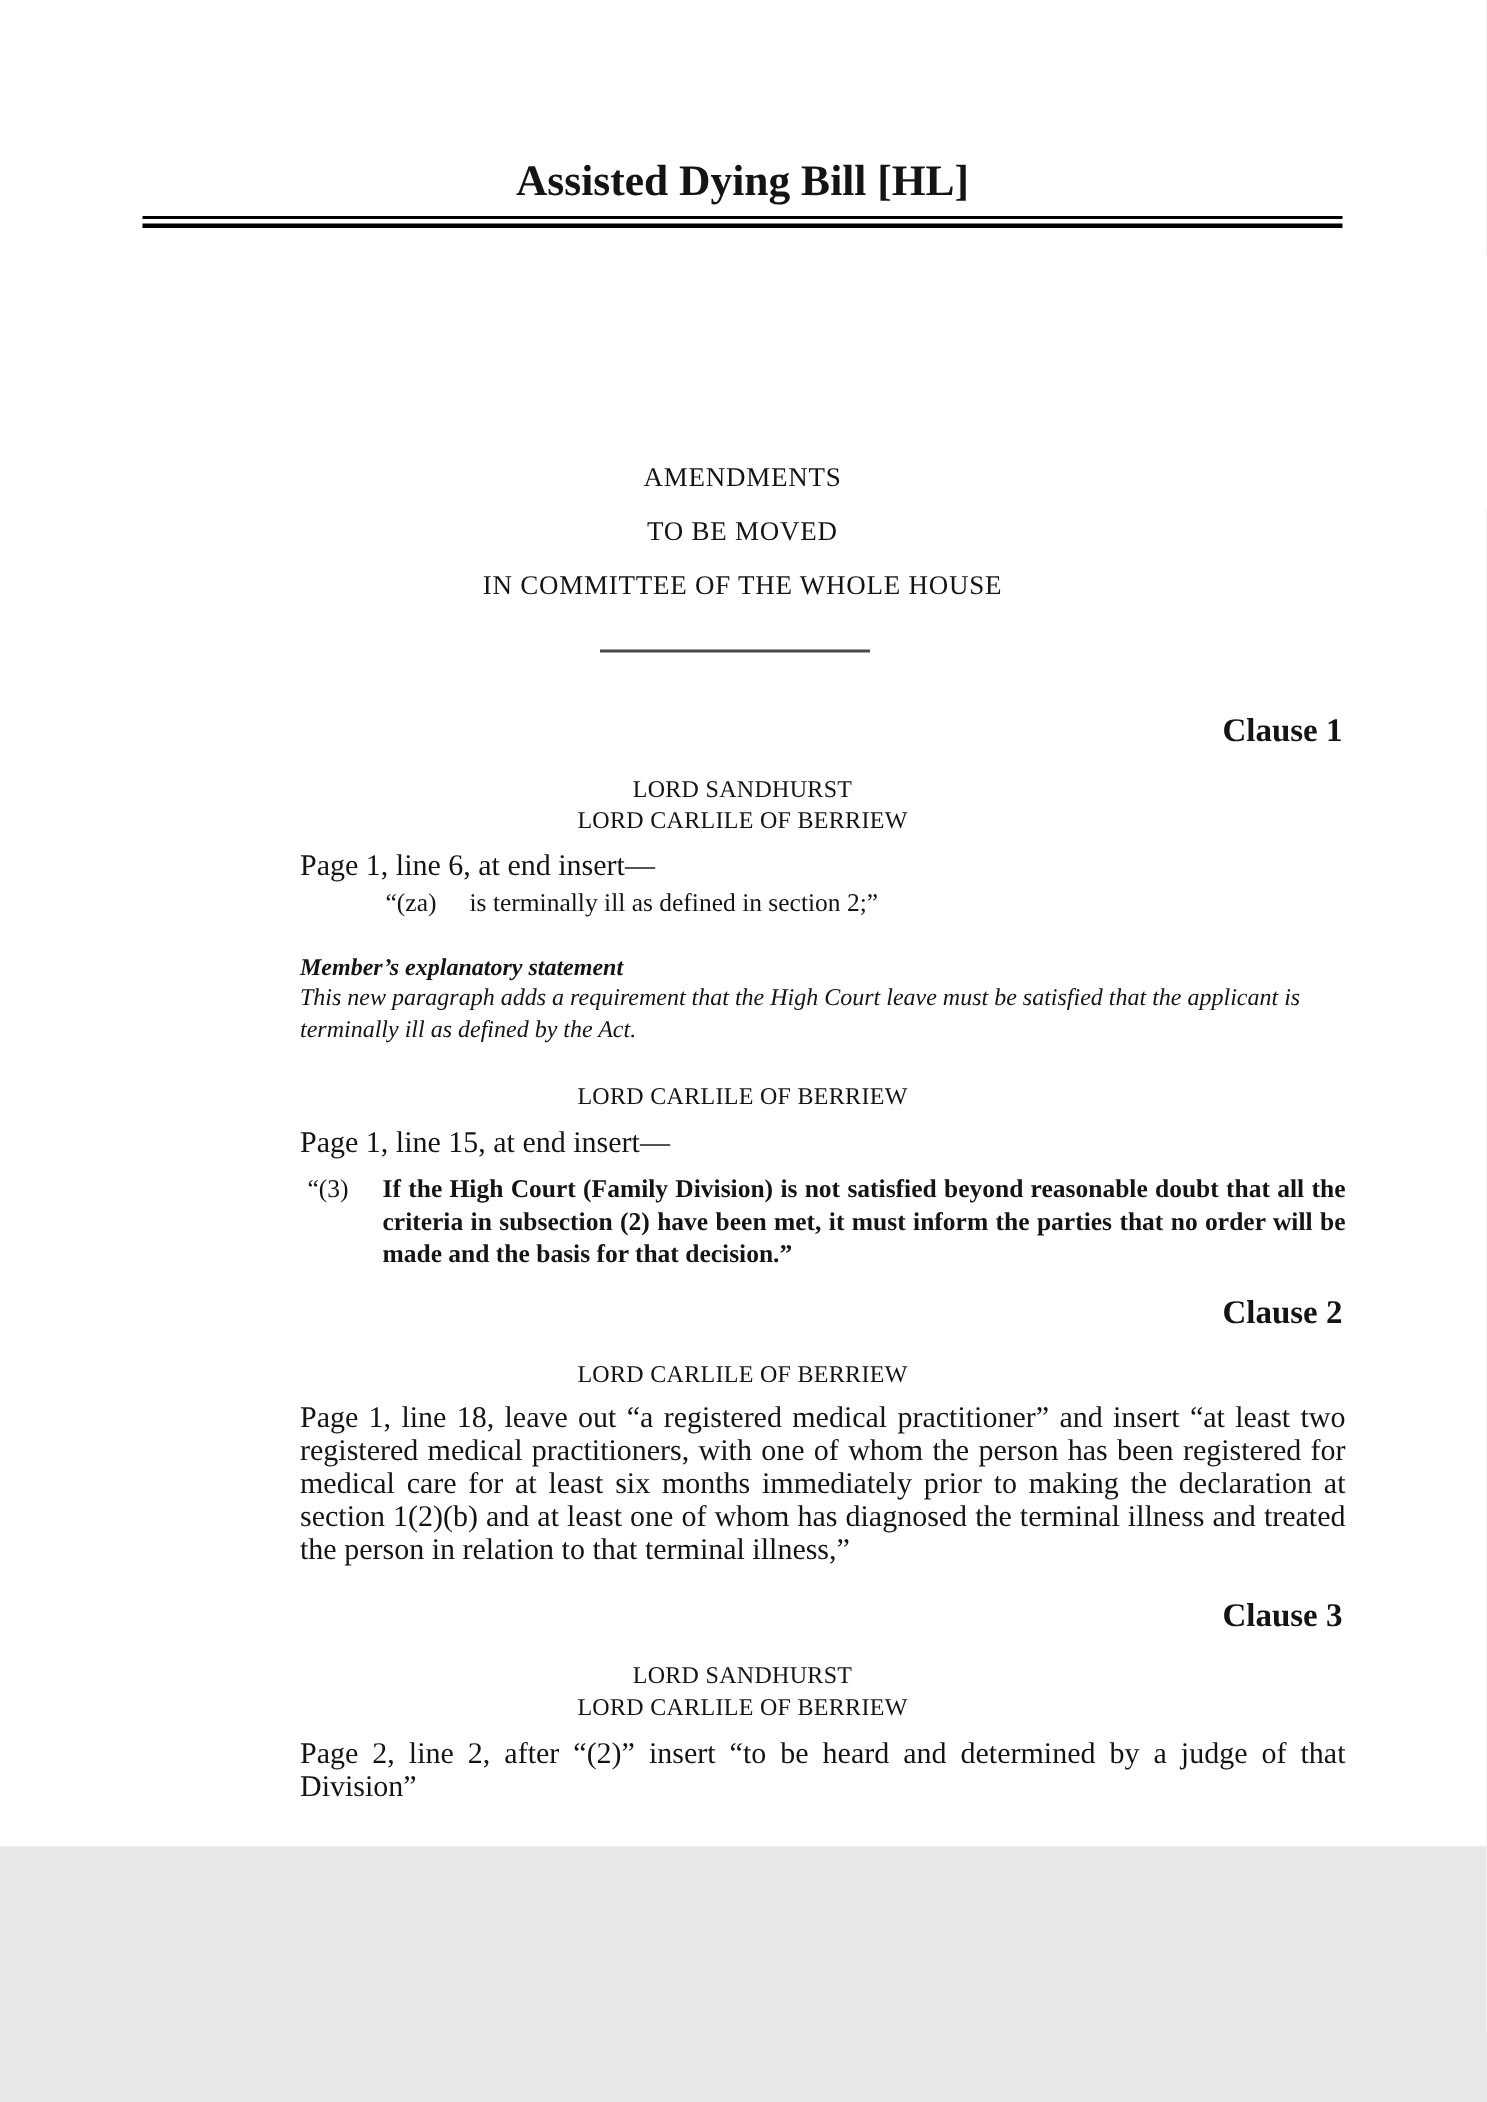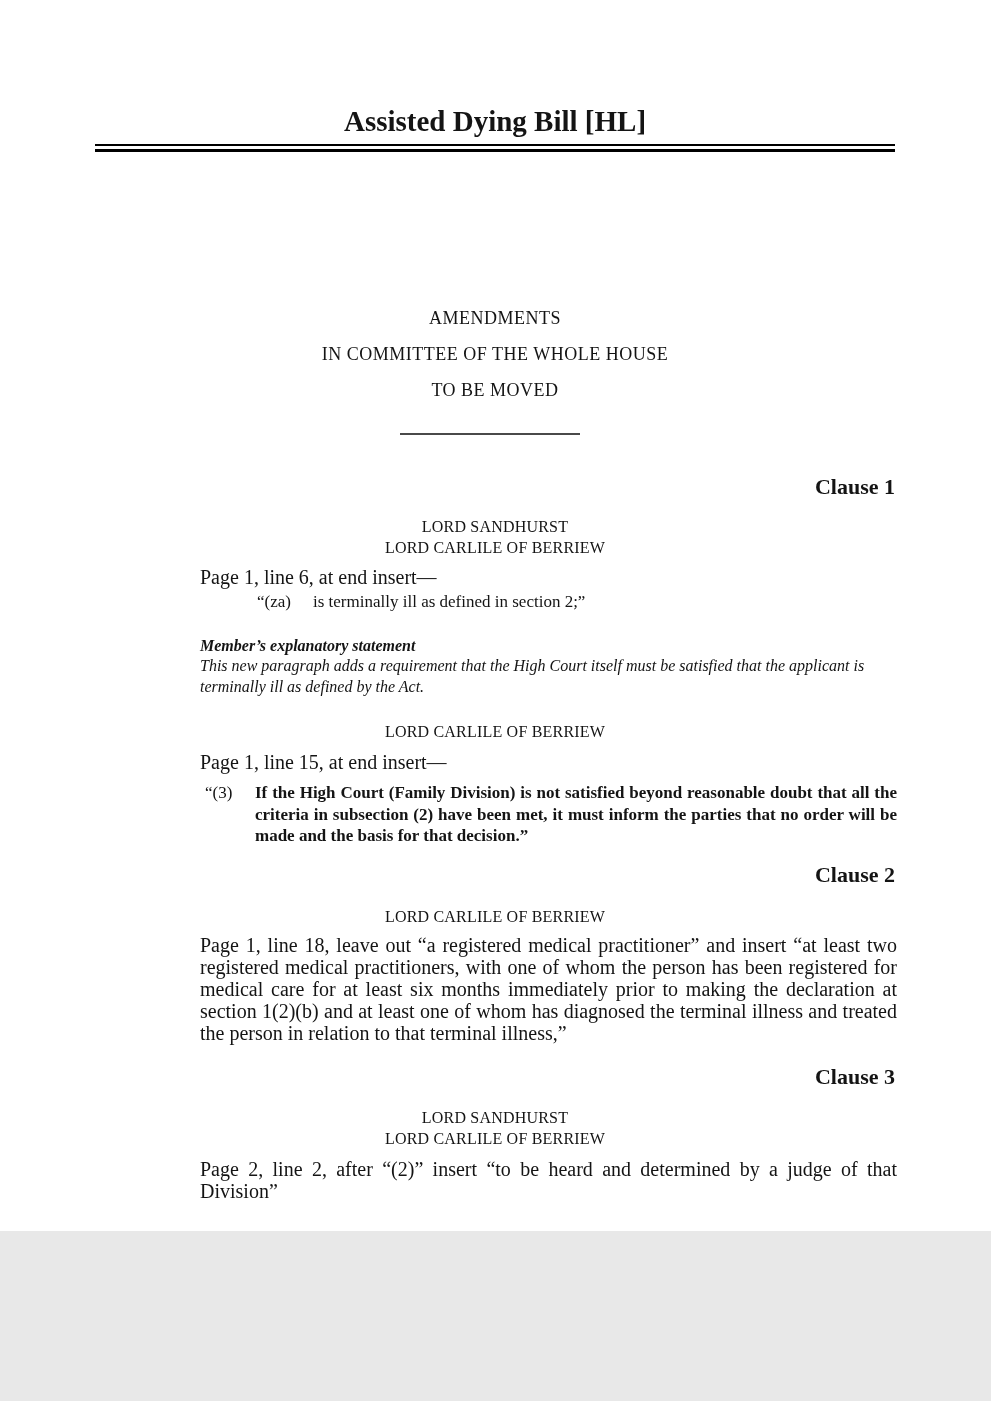--- a/index.html
+++ b/index.html
@@ -77,42 +77,42 @@
 </head>
 <body>
 
 <div class="page">
 
   <h1 class="doc-title">Assisted Dying Bill [HL]</h1>
   <div class="title-rule"></div>
 
   <div class="preamble">
     <div>AMENDMENTS</div>
+    <div>TO BE MOVED</div>
     <div>IN COMMITTEE OF THE WHOLE HOUSE</div>
-    <div>TO BE MOVED</div>
   </div>
 
   <div class="divider-rule"></div>
 
   <h2 class="clause-heading" style="top:476px">Clause 1</h2>
 
   <div class="sponsors" style="top:516px">
     <div>LORD SANDHURST</div>
     <div>LORD CARLILE OF BERRIEW</div>
   </div>
 
   <p class="body-text" style="top:566px">Page 1, line 6, at end insert—</p>
 
   <div class="quoted-l2" style="top:591px">
     <span class="marker">“(za)</span>
     <span class="qtext">is terminally ill as defined in section 2;”</span>
   </div>
 
   <p class="expl-heading" style="top:636px">Member’s explanatory statement</p>
-  <p class="expl-text" style="top:656px">This new paragraph adds a requirement that the High Court itself must be satisfied that the applicant is terminally ill as defined by the Act.</p>
+  <p class="expl-text" style="top:656px">This new paragraph adds a requirement that the High Court leave must be satisfied that the applicant is terminally ill as defined by the Act.</p>
 
   <div class="sponsors" style="top:721px">
     <div>LORD CARLILE OF BERRIEW</div>
   </div>
 
   <p class="body-text" style="top:751px">Page 1, line 15, at end insert—</p>
 
   <div class="quoted-l1" style="top:782px">
     <span class="marker">“(3)</span>
     <span class="qtext">If the High Court (Family Division) is not satisfied beyond reasonable doubt that all the criteria in subsection (2) have been met, it must inform the parties that no order will be made and the basis for that decision.”</span>

